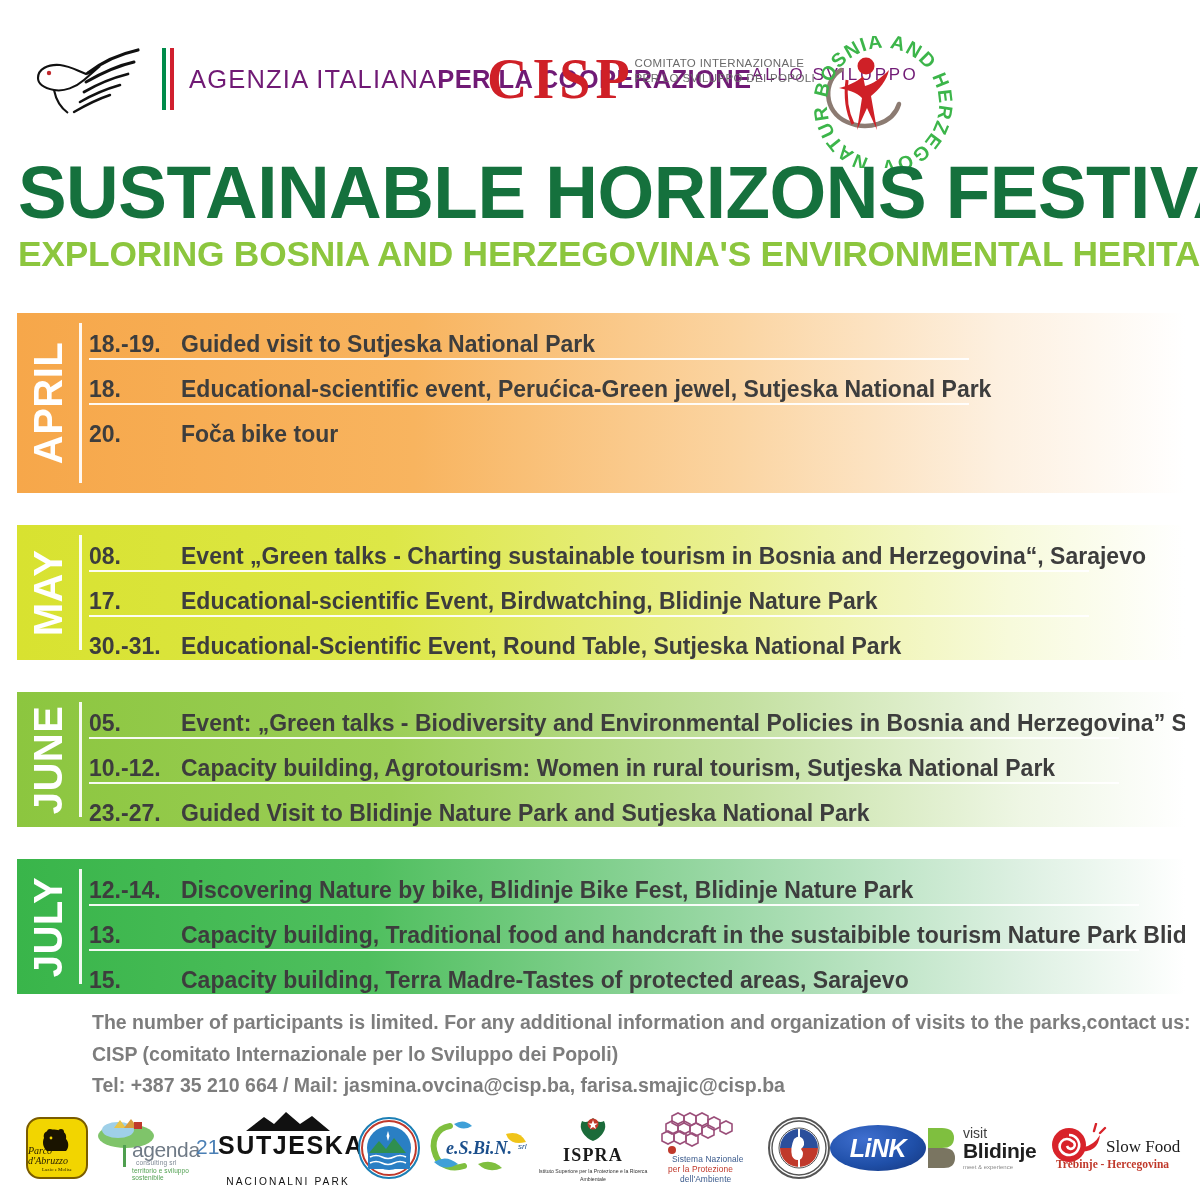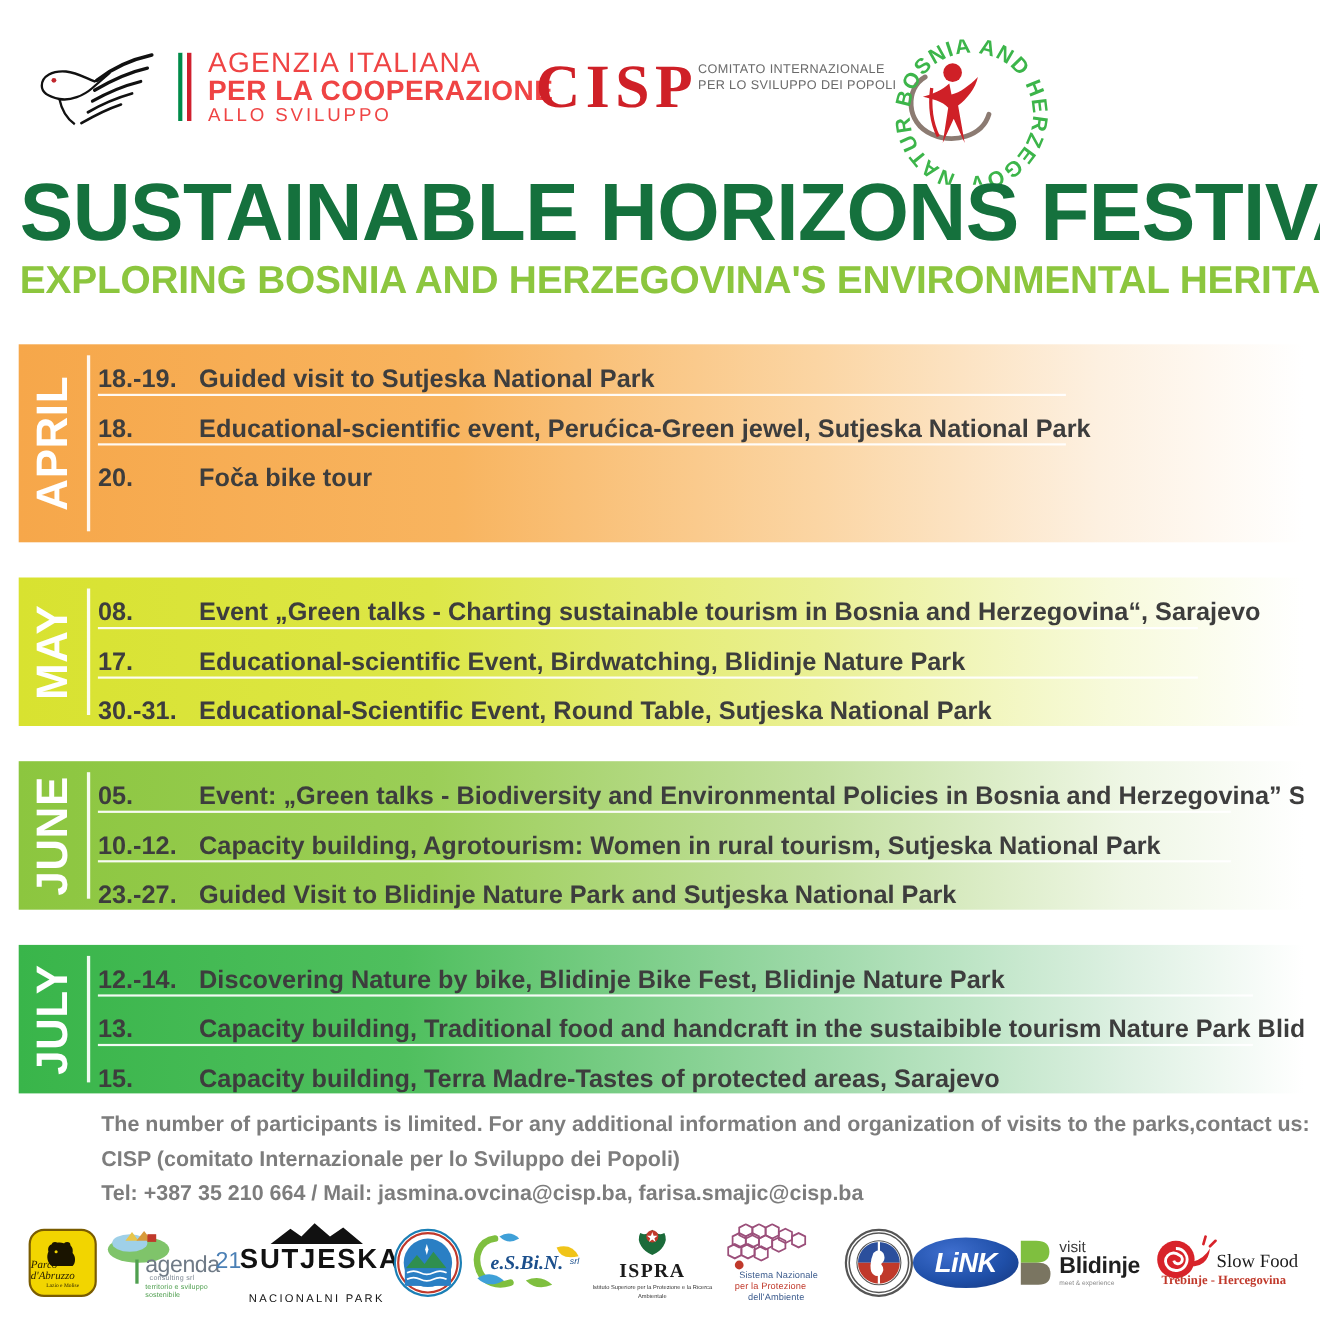--- a/index.html
+++ b/index.html
@@ -50,23 +50,23 @@
     height: 62px;
     display: flex;
     flex-shrink: 0;
   }
   .aics-flag i { display: block; width: 4px; height: 100%; }
   .aics-flag i.g { background: #008b4a; }
   .aics-flag i.w { background: #ffffff; }
   .aics-flag i.r { background: #d0202e; }
   .aics-words {
     display: flex;
-    flex-direction: column;
+    flex-direction: row;
     line-height: 1.02;
-    color: #ef4444;
+    color: #701a75;
   }
   .aics-words .l1 {
     font-size: 25.5px;
     letter-spacing: 1.2px;
     font-weight: 400;
   }
   .aics-words .l2 {
     font-size: 25.5px;
     letter-spacing: 0.4px;
     font-weight: 700;

